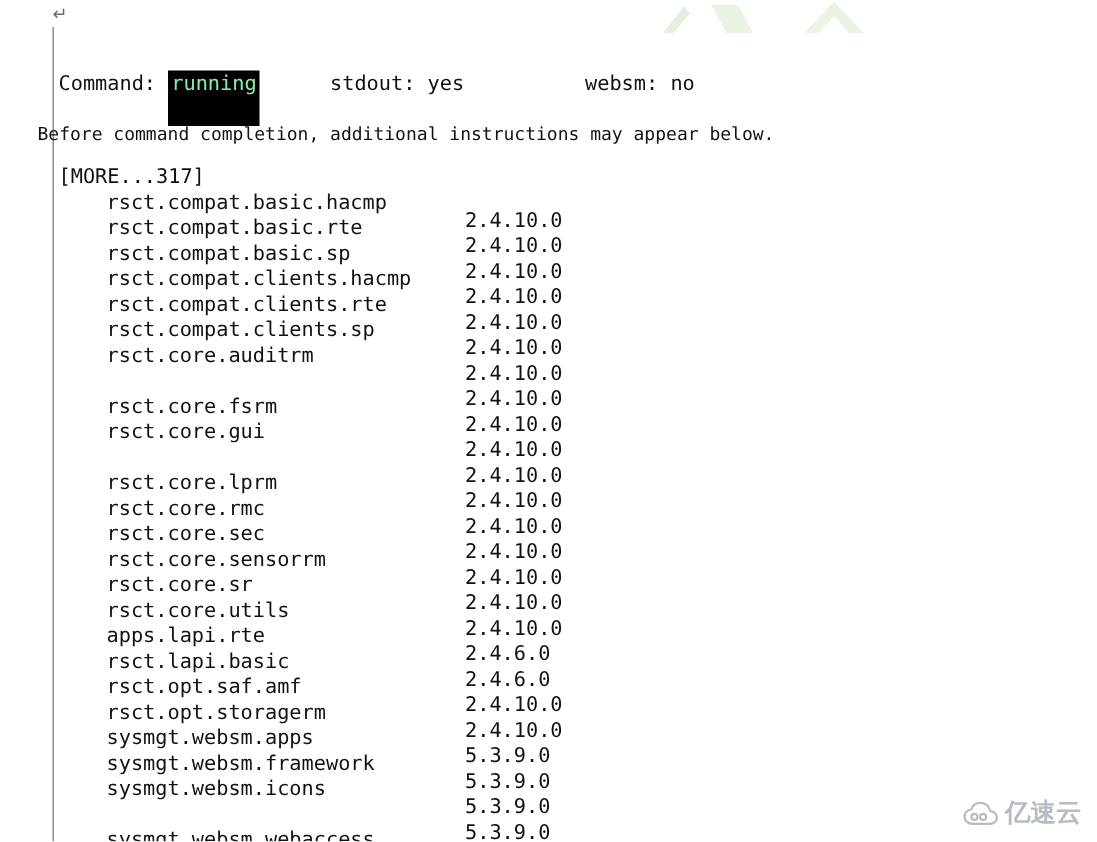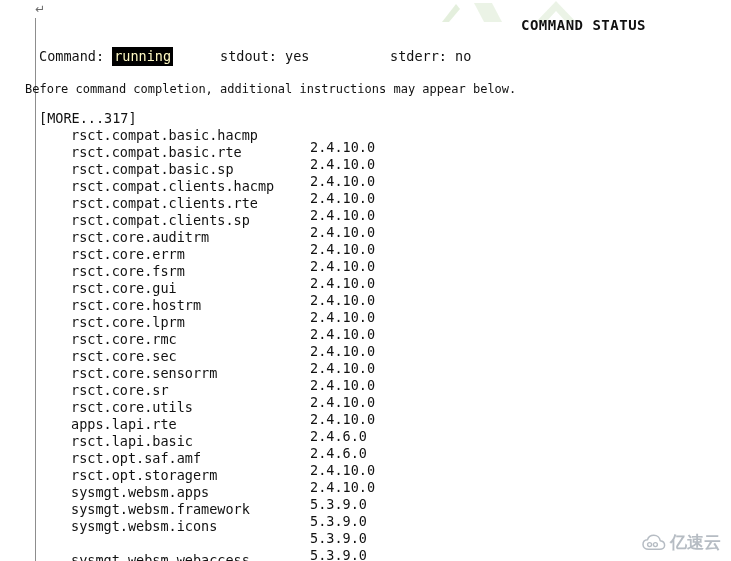--- a/index.html
+++ b/index.html
@@ -89,22 +89,22 @@
     font-size: 13.5px;
     white-space: nowrap;
     height: 17px;
   }
   .statusline .fld { position: absolute; top: 0; white-space: nowrap; }
   .fld-command { left: 0px; }
   .fld-stdout  { left: 181px; }
   .fld-stderr  { left: 351px; }
   .reverse {
     background: #000000;
-    color: #fef9c3;
-    padding: 1px 2px 2px 2px;
+    color: #86efac;
+    padding: 1px 2px 20px 2px;
   }
 
   
   .infoline {
     position: absolute;
     left: 25px;
     top: 82px;
     font-size: 12px;
     white-space: nowrap;
   }
@@ -151,33 +151,32 @@
   <svg class="wm-chevrons" viewBox="0 0 260 30" xmlns="http://www.w3.org/2000/svg" aria-hidden="true">
     <path d="M2 22 L16 4 L20 9 L9 22 Z" fill="#cfe3c2"></path>
     <path d="M34 3 L52 3 L62 22 L44 22 Z" fill="#dcebd3"></path>
     <path d="M96 22 L116 1 L136 22 L126 22 L116 11 L106 22 Z" fill="#dcebd3"></path>
   </svg>
 
   <div class="cr-mark">↵</div>
 
   <div class="left-rule"></div>
 
-  <div class="title">COMMAND STATUS</div>
 
   <div class="statusline">
     <span class="fld fld-command">
       <span>Command:</span>
       <span class="reverse">running</span>
     </span>
     <span class="fld fld-stdout">
       <span>stdout:</span>
       <span>yes</span>
     </span>
     <span class="fld fld-stderr">
-      <span>stderr:</span>
+      <span>websm:</span>
       <span>no</span>
     </span>
   </div>
 
   <div class="infoline">Before command completion, additional instructions may appear below.</div>
 
   <div class="more">[MORE...317]</div>
 
   <div class="pkg-list">
       <div class="pkg-row">
@@ -202,33 +201,31 @@
       </div>
       <div class="pkg-row">
         <span class="pkg-name">rsct.compat.clients.sp</span>
         <span class="pkg-version">2.4.10.0</span>
       </div>
       <div class="pkg-row">
         <span class="pkg-name">rsct.core.auditrm</span>
         <span class="pkg-version">2.4.10.0</span>
       </div>
       <div class="pkg-row">
-        <span class="pkg-name">rsct.core.errm</span>
         <span class="pkg-version">2.4.10.0</span>
       </div>
       <div class="pkg-row">
         <span class="pkg-name">rsct.core.fsrm</span>
         <span class="pkg-version">2.4.10.0</span>
       </div>
       <div class="pkg-row">
         <span class="pkg-name">rsct.core.gui</span>
         <span class="pkg-version">2.4.10.0</span>
       </div>
       <div class="pkg-row">
-        <span class="pkg-name">rsct.core.hostrm</span>
         <span class="pkg-version">2.4.10.0</span>
       </div>
       <div class="pkg-row">
         <span class="pkg-name">rsct.core.lprm</span>
         <span class="pkg-version">2.4.10.0</span>
       </div>
       <div class="pkg-row">
         <span class="pkg-name">rsct.core.rmc</span>
         <span class="pkg-version">2.4.10.0</span>
       </div>

